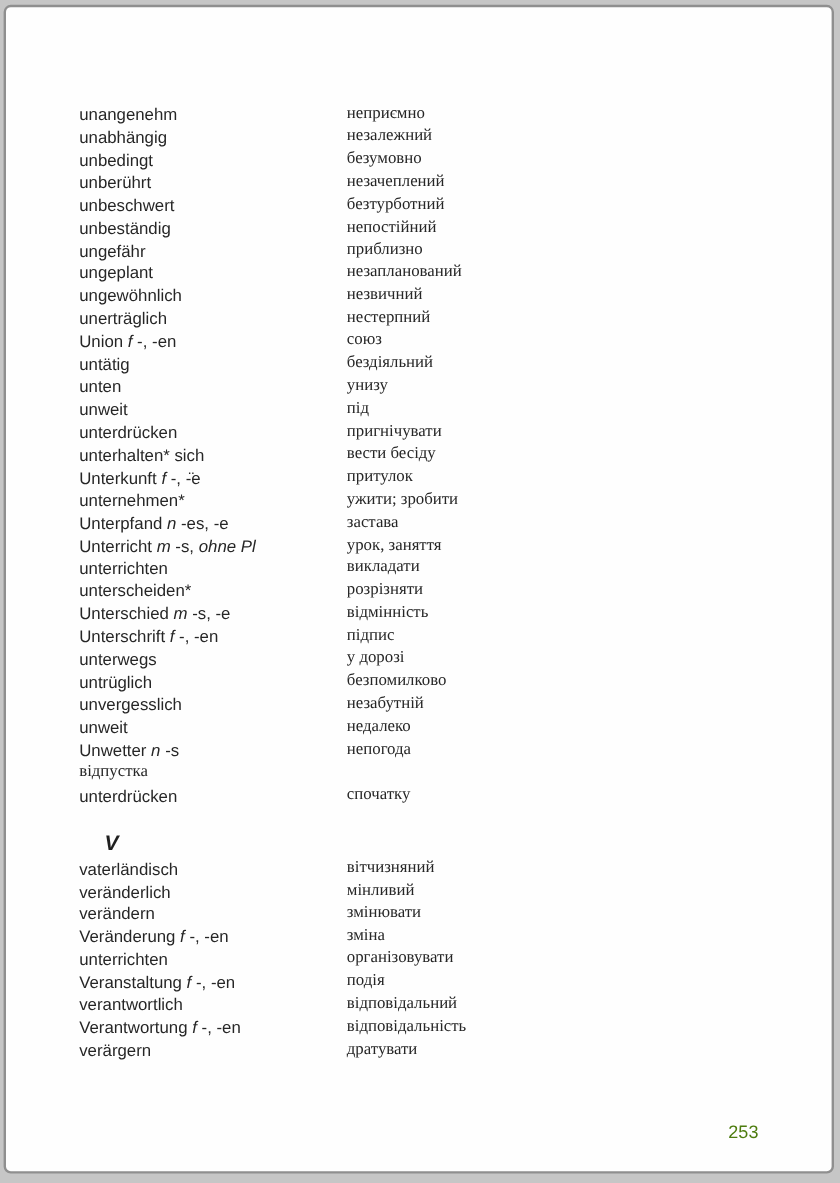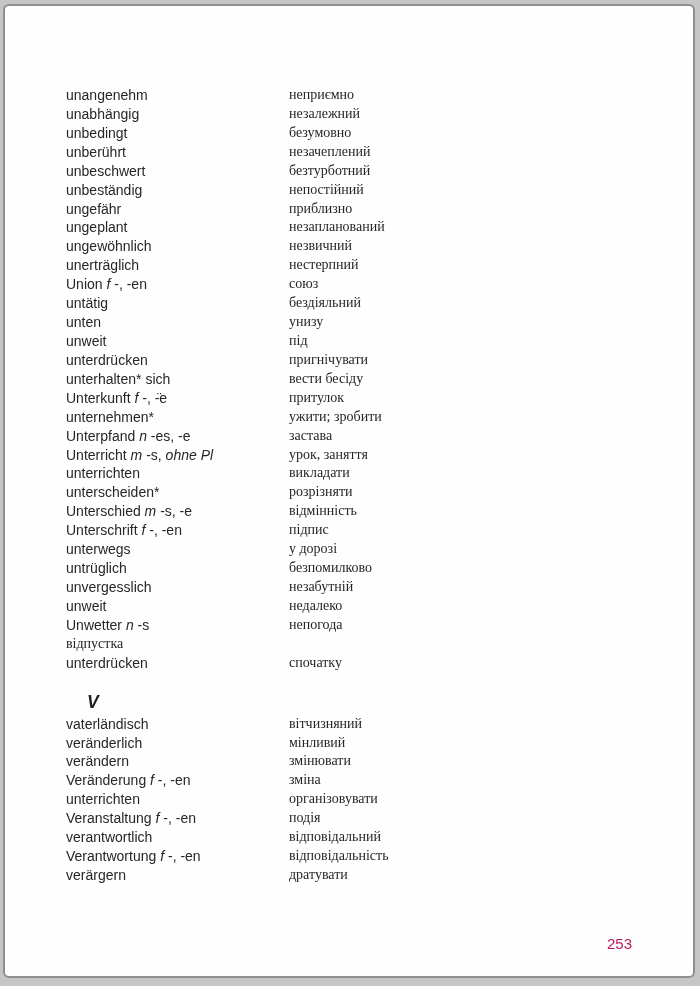--- a/index.html
+++ b/index.html
@@ -59,21 +59,21 @@
     font-size: 17.5px;
     font-weight: bold;
     font-style: italic;
     color: #1f1f1f;
   }
   .pagenum {
     position: absolute;
     top: 928px;
     right: 61px;
     font-size: 15px;
-    color: #be185d;
+    color: #4d7c0f;
     line-height: 20px;
   }
 </style>
 </head>
 <body>
 
 <div class="scan">
   <div class="page">
     <div class="dict" id="dict">
         <div class="row">

